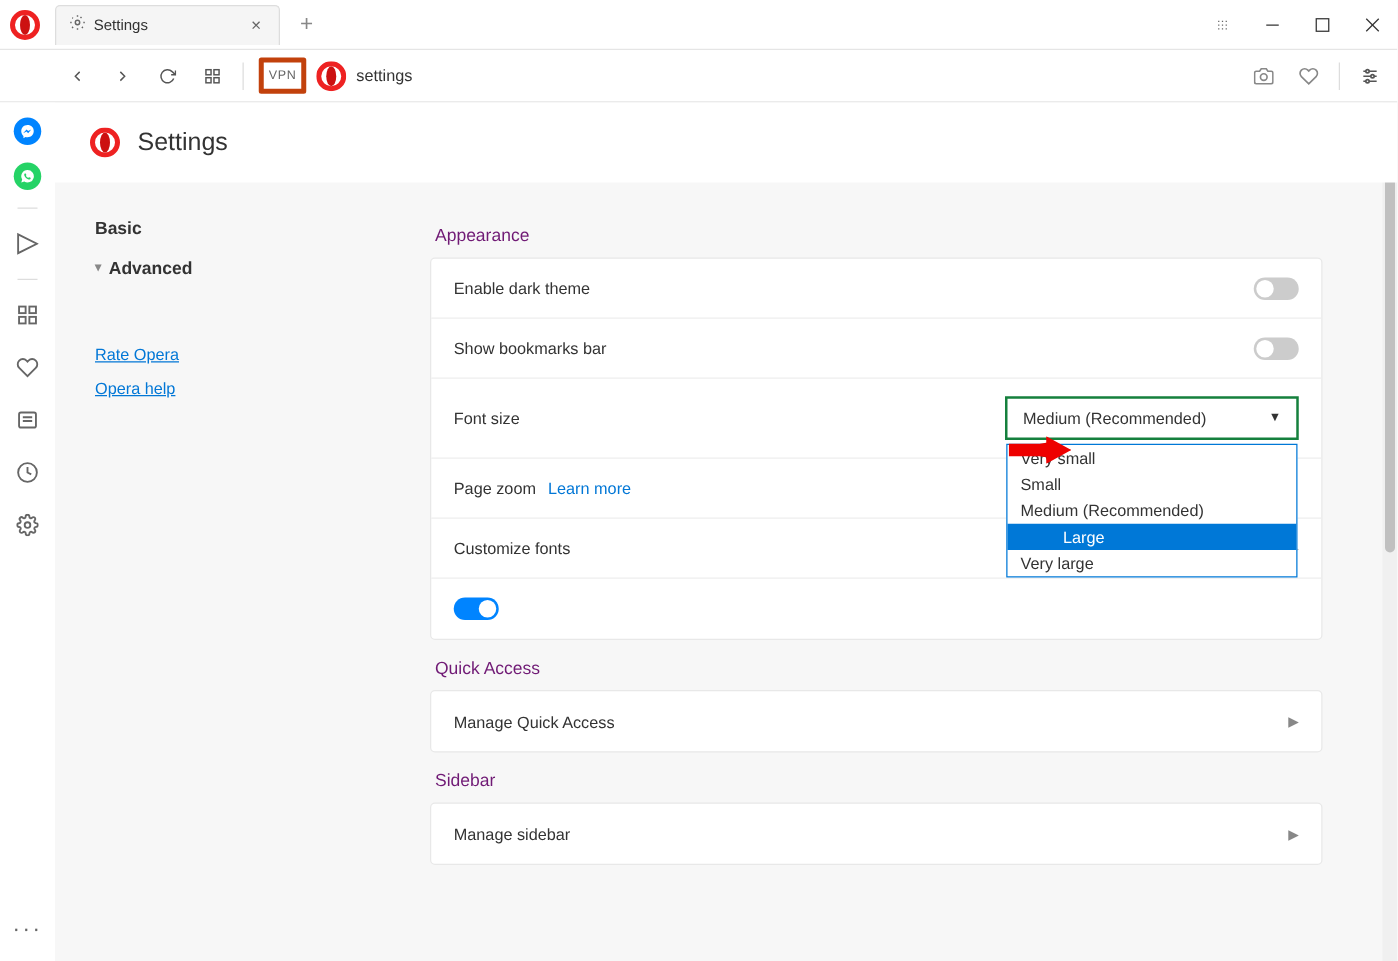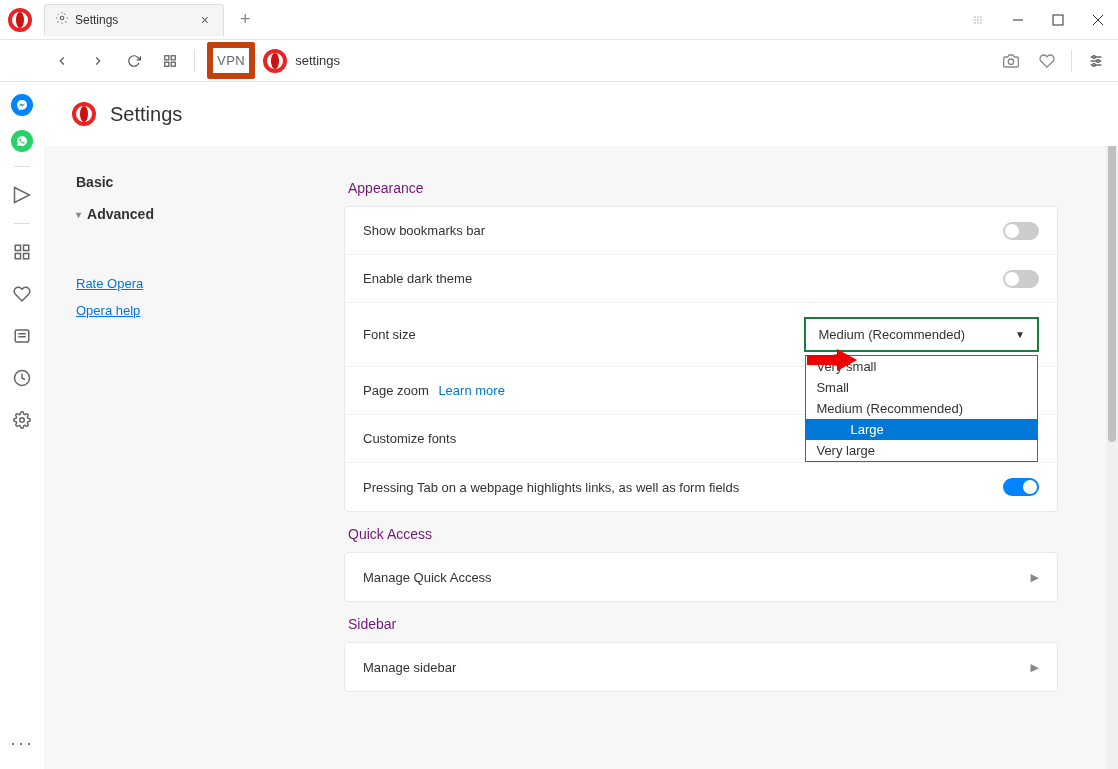--- a/index.html
+++ b/index.html
@@ -16,21 +16,21 @@
   .winctrls { position: absolute; right: 0; top: 0; display: flex; height: 40px; align-items: center; }
   .winbtn { width: 40px; height: 40px; display: flex; align-items: center; justify-content: center; cursor: pointer; color: #555; }
   .winbtn svg { width: 12px; height: 12px; }
 
   
   .toolbar { height: 42px; display: flex; align-items: center; padding: 0 6px 0 46px; border-bottom: 1px solid #e5e5e5; background: #fff; gap: 4px; }
   .tbtn { width: 32px; height: 32px; display: flex; align-items: center; justify-content: center; cursor: pointer; color: #555; border-radius: 3px; }
   .toolbar-sep { width: 1px; height: 22px; background: #ddd; margin: 0 4px; }
   .addr { flex: 1; display: flex; align-items: center; gap: 8px; padding-left: 4px; }
   .addr-text { font-size: 13px; color: #333; }
-  .vpn-badge { border: 6px solid #c2410c; font-size: 13px; padding: 5px 4px; border-radius: 2px; color: #666; letter-spacing: 0.5px; }
+  .vpn-badge { border: 4px solid #c2410c; font-size: 10px; padding: 5px 4px; border-radius: 2px; color: #666; letter-spacing: 0.5px; }
   .right-tools { display: flex; align-items: center; gap: 4px; }
 
   
   .appbody { display: flex; height: calc(769px - 40px - 42px); }
   .iconbar { width: 44px; background: #fff; display: flex; flex-direction: column; align-items: center; gap: 14px; padding-top: 12px; position: relative; border-right: 0; }
   .iconbar .ic { width: 28px; height: 28px; display: flex; align-items: center; justify-content: center; cursor: pointer; color: #666; border-radius: 4px; }
   .ic.messenger { background: #0084ff; border-radius: 50%; color: #fff; width: 22px; height: 22px; }
   .ic.whatsapp { background: #25d366; border-radius: 50%; color: #fff; width: 22px; height: 22px; }
   .ic-divider { width: 16px; height: 1px; background: #ddd; }
   .iconbar .more { position: absolute; bottom: 12px; }
@@ -257,25 +257,25 @@
       </div>
       <div style="height:40px"></div>
       <a class="sidelink">Rate Opera</a>
       <a class="sidelink">Opera help</a>
     </div>
 
     <div class="main">
       <div class="section-title">Appearance</div>
       <div class="card">
         <div class="row">
+          <span>Enable dark theme</span>
+          <div class="toggle"></div>
+        </div>
+        <div class="row">
           <span>Show bookmarks bar</span>
-          <div class="toggle"></div>
-        </div>
-        <div class="row">
-          <span>Enable dark theme</span>
           <div class="toggle"></div>
         </div>
         <div class="row" style="overflow:visible;">
           <span>Font size</span>
           <div class="select-box">
             <span>Medium (Recommended)</span>
             <span class="arrow">▼</span>
             <div class="dropdown" id="font-dropdown">
                 <div class="opt">Very small</div>
                 <div class="opt">Small</div>
@@ -294,21 +294,20 @@
           <svg class="annotation-arrow" style="right:200px; top:-18px;" viewBox="0 0 50 22">
             <polygon points="0,11 36,4 36,7 50,11 36,15 36,18" fill="#d00" transform="scale(1) translate(0,0)"></polygon>
             <polygon points="0,6 30,6 30,0 50,11 30,22 30,16 0,16" fill="#e00"></polygon>
           </svg>
         </div>
         <div class="row clickable">
           <span>Customize fonts</span>
           <span class="chevron-right">▶</span>
         </div>
         <div class="row">
-          <span>Pressing Tab on a webpage highlights links, as well as form fields</span>
           <div class="toggle on"></div>
         </div>
       </div>
 
       <div class="section-title">Quick Access</div>
       <div class="card">
         <div class="row clickable">
           <span>Manage Quick Access</span>
           <span class="chevron-right">▶</span>
         </div>

